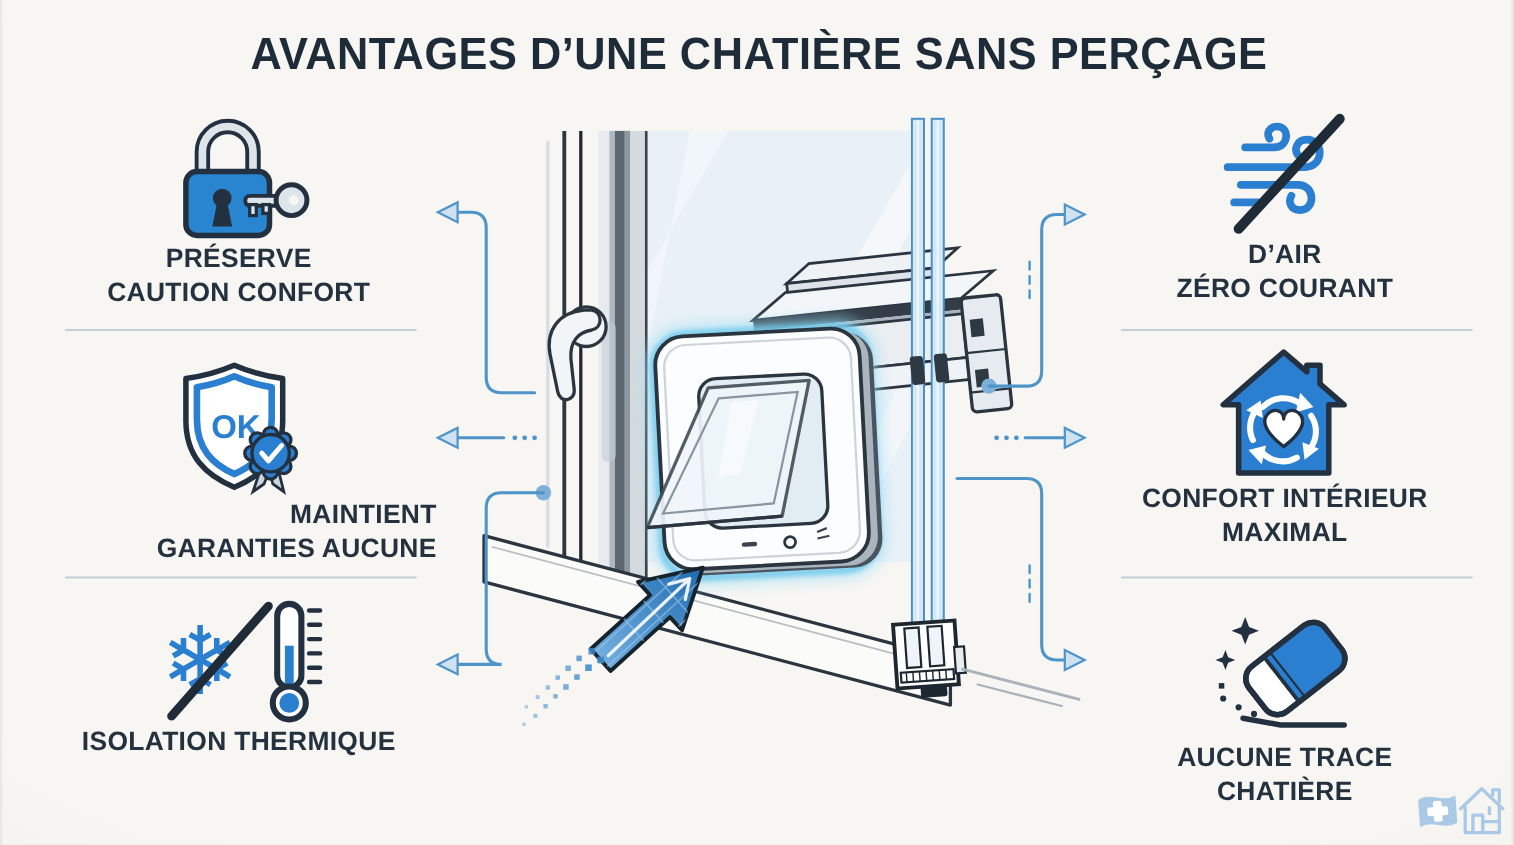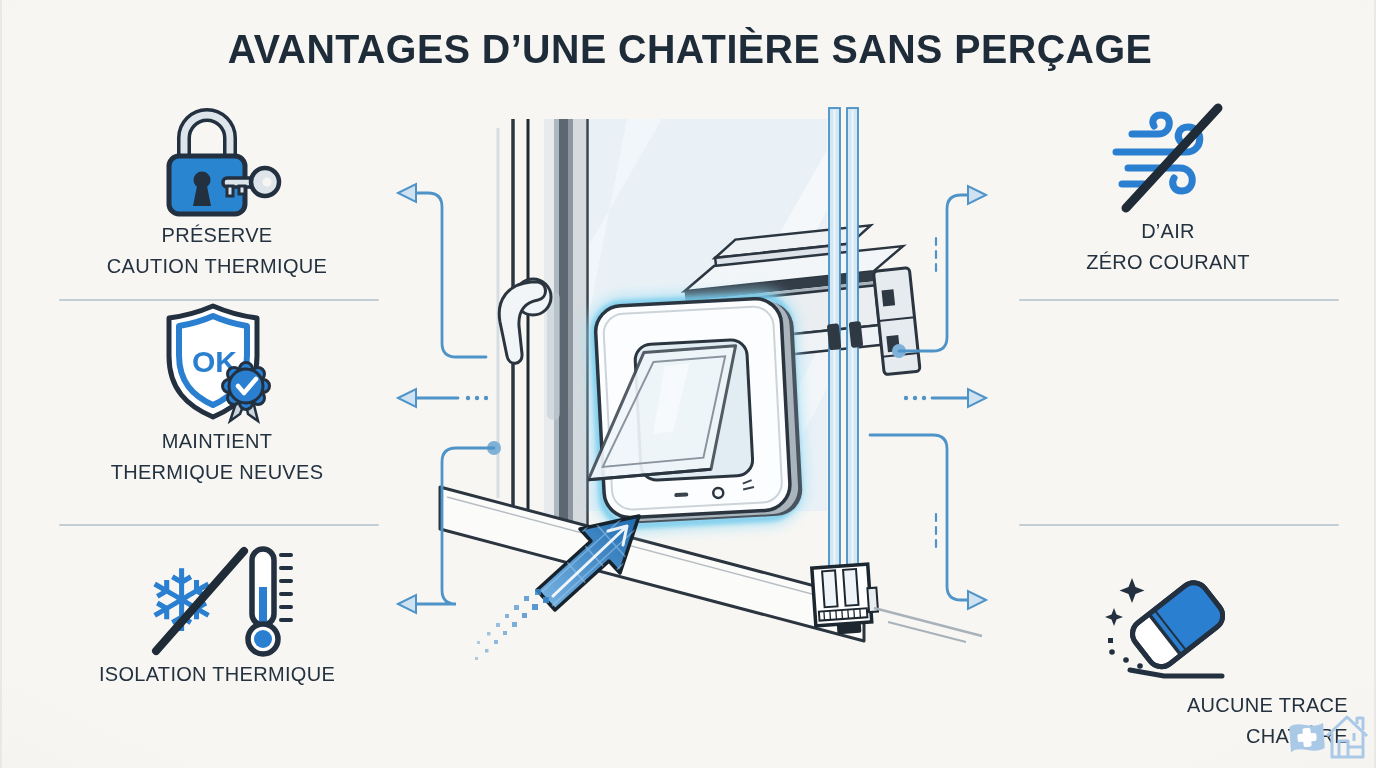--- a/index.html
+++ b/index.html
@@ -8,21 +8,21 @@
     background:radial-gradient(120% 115% at 50% 45%, #f7f6f3 55%, #edece7 100%);
     font-family:"Liberation Sans", sans-serif;
   }
   .title{
     position:absolute;top:26px;left:0;width:1376px;text-align:center;
     font-size:41px;font-weight:700;letter-spacing:.5px;color:#1e2b38;
     transform:scaleX(.96);
   }
   .benefit{position:absolute;width:360px;text-align:center;}
   .benefit .icon{display:block;margin:0 auto;}
-  .benefit .label{font-size:20px;font-weight:400;color:#243240;line-height:31px;white-space:nowrap;letter-spacing:.3px;}
+  .benefit .label{font-size:24px;font-weight:700;color:#243240;line-height:31px;white-space:nowrap;letter-spacing:.3px;}
   .l-col{left:35px;}
   .r-col{left:986px;}
   .divider{position:absolute;width:320px;height:2px;background:#c2cdd6;border-radius:1px;}
   .caption{
     position:absolute;left:430px;top:642px;width:520px;text-align:center;
     font-size:35px;font-weight:700;color:#273542;line-height:46px;letter-spacing:.5px;
   }
   svg{display:block;}
   #scene{position:absolute;left:0;top:0;pointer-events:none;}
   .wm{position:absolute;}
@@ -232,45 +232,45 @@
       <rect x="22" y="58" width="76" height="58" rx="10" fill="#2a85d0" stroke="#223040" stroke-width="5"></rect>
       <circle cx="55" cy="82" r="8.5" fill="#223040"></circle>
       <polygon points="50,88 60,88 64,108 46,108" fill="#223040"></polygon>
       <rect x="76" y="80" width="38" height="9" rx="4" fill="#dde4ea" stroke="#223040" stroke-width="3.5"></rect>
       <rect x="80" y="88" width="6" height="10" fill="#dde4ea" stroke="#223040" stroke-width="3"></rect>
       <rect x="92" y="88" width="6" height="8" fill="#dde4ea" stroke="#223040" stroke-width="3"></rect>
       <circle cx="118" cy="84" r="14" fill="#dde4ea" stroke="#223040" stroke-width="4.5"></circle>
       <circle cx="120" cy="84" r="4.5" fill="#f6f5f2"></circle>
     </svg>
     <div class="label">PRÉSERVE</div>
-    <div class="label">CAUTION THERMIQUE</div>
-  </div>
-
-  <div class="benefit l-col" style="top:300px;">
+    <div class="label">CAUTION CONFORT</div>
+  </div>
+
+  <div class="benefit l-col" style="top:326px;text-align:right;">
     <svg class="icon" width="132" height="126" viewBox="0 0 132 126">
       <path d="M62,6 C76,12 90,16 106,18 L106,56 C106,89 88,106 62,117 C36,106 18,89 18,56 L18,18 C34,16 48,12 62,6 Z" fill="#ffffff" stroke="#223040" stroke-width="5" stroke-linejoin="round"></path>
       <path d="M62,16 C73,21 84,24 96,26 L96,55 C96,82 82,96 62,105 C42,96 28,82 28,55 L28,26 C40,24 51,21 62,16 Z" fill="none" stroke="#2a7fd0" stroke-width="6" stroke-linejoin="round"></path>
       <text x="41" y="72" font-size="30" font-weight="bold" fill="#2a7fd0" font-family="Liberation Sans, sans-serif">OK</text>
       <polygon points="86,100 79,121 89,114 93,104" fill="#cdd5dc" stroke="#223040" stroke-width="2.5"></polygon>
       <polygon points="102,101 107,121 97,114 95,105" fill="#cdd5dc" stroke="#223040" stroke-width="2.5"></polygon>
       <g fill="#2a7fd0" stroke="#223040" stroke-width="3">
         <circle cx="95" cy="69" r="6.5"></circle>
           <circle cx="107" cy="74" r="6.5"></circle>
           <circle cx="112" cy="86" r="6.5"></circle>
         <circle cx="107" cy="98" r="6.5"></circle>
           <circle cx="95" cy="103" r="6.5"></circle>
           <circle cx="83" cy="98" r="6.5"></circle>
         <circle cx="78" cy="86" r="6.5"></circle>
           <circle cx="83" cy="74" r="6.5"></circle>
       </g>
       <circle cx="95" cy="86" r="17" fill="#2a7fd0" stroke="#223040" stroke-width="3"></circle>
       <path d="M87,86 l6,7 l12,-14" fill="none" stroke="#ffffff" stroke-width="4.5" stroke-linecap="round" stroke-linejoin="round"></path>
     </svg>
     <div class="label">MAINTIENT</div>
-    <div class="label">THERMIQUE NEUVES</div>
+    <div class="label">GARANTIES AUCUNE</div>
   </div>
 
   <div class="benefit l-col" style="top:543px;">
     <svg class="icon" width="155" height="116" viewBox="0 0 155 116">
       <text x="6" y="88" font-size="86" fill="#2a7fd0" font-family="DejaVu Sans, sans-serif">❄</text>
       <line x1="16" y1="108" x2="104" y2="8" stroke="#1f2b36" stroke-width="8" stroke-linecap="round"></line>
       <rect x="112" y="6" width="22" height="76" rx="11" fill="#ffffff" stroke="#223040" stroke-width="5.5"></rect>
       <rect x="119" y="44" width="8" height="40" fill="#2a7fd0"></rect>
       <circle cx="123" cy="96" r="15" fill="#ffffff" stroke="#223040" stroke-width="5.5"></circle>
       <circle cx="123" cy="96" r="9" fill="#2a7fd0"></circle>
@@ -293,22 +293,42 @@
         <path d="M14,54 h70 c18,0 18,-25 2,-25 c-9,0 -12,9 -8,14"></path>
         <path d="M26,70 h52 c16,0 16,23 2,23 c-9,0 -11,-8 -8,-13"></path>
         <path d="M20,86 h22"></path>
       </g>
       <line x1="24" y1="110" x2="116" y2="10" stroke="#1f2b36" stroke-width="9" stroke-linecap="round"></line>
     </svg>
     <div class="label">D’AIR</div>
     <div class="label">ZÉRO COURANT</div>
   </div>
 
-
-  <div class="benefit r-col" style="top:574px;text-align:right;">
+  <div class="benefit r-col" style="top:312px;">
+    <svg class="icon" width="132" height="126" viewBox="0 0 132 126">
+      <path d="M65,8 L10,56 L24,56 L24,118 L106,118 L106,56 L120,56 L98,37 L98,20 L86,20 L86,26 Z" fill="#2a7fd0" stroke="#223040" stroke-width="5" stroke-linejoin="round"></path>
+      <g fill="none" stroke="#ffffff" stroke-width="5.5" stroke-linecap="round">
+        <path d="M46,58 A26,26 0 0 1 80,55"></path>
+        <path d="M90,66 A26,26 0 0 1 89,96"></path>
+        <path d="M77,104 A26,26 0 0 1 45,99"></path>
+        <path d="M37,88 A26,26 0 0 1 39,62"></path>
+      </g>
+      <g fill="#ffffff">
+        <polygon points="80,45 92,58 76,63"></polygon>
+        <polygon points="97,96 84,106 82,90"></polygon>
+        <polygon points="45,110 33,97 49,93"></polygon>
+        <polygon points="31,61 44,52 46,68"></polygon>
+      </g>
+      <path d="M65,94 c-16,-12 -22,-24 -13,-31 c6,-4 13,-1 13,6 c0,-7 7,-10 13,-6 c9,7 3,19 -13,31 z" fill="#ffffff" stroke="#223040" stroke-width="3" stroke-linejoin="round"></path>
+    </svg>
+    <div class="label">CONFORT INTÉRIEUR</div>
+    <div class="label">MAXIMAL</div>
+  </div>
+
+  <div class="benefit r-col" style="top:557px;">
     <svg class="icon" width="132" height="116" viewBox="0 0 132 116">
       <g transform="rotate(-38 74 52)">
         <rect x="32" y="26" width="88" height="52" rx="14" fill="#ffffff" stroke="#223040" stroke-width="5"></rect>
         <path d="M60,26 h46 a14,14 0 0 1 14,14 v24 a14,14 0 0 1 -14,14 h-46 z" fill="#2a7fd0"></path>
         <rect x="32" y="26" width="88" height="52" rx="14" fill="none" stroke="#223040" stroke-width="5"></rect>
         <line x1="60" y1="26" x2="60" y2="78" stroke="#223040" stroke-width="3.5"></line>
         <line x1="67" y1="26" x2="67" y2="78" stroke="#223040" stroke-width="2"></line>
       </g>
       <path d="M28,96 l34,6 h58" fill="none" stroke="#223040" stroke-width="5" stroke-linecap="round"></path>
       <path d="M30,4 l3.5,9 9,3.5 -9,3.5 -3.5,9 -3.5,-9 -9,-3.5 9,-3.5 z" fill="#223040"></path>

